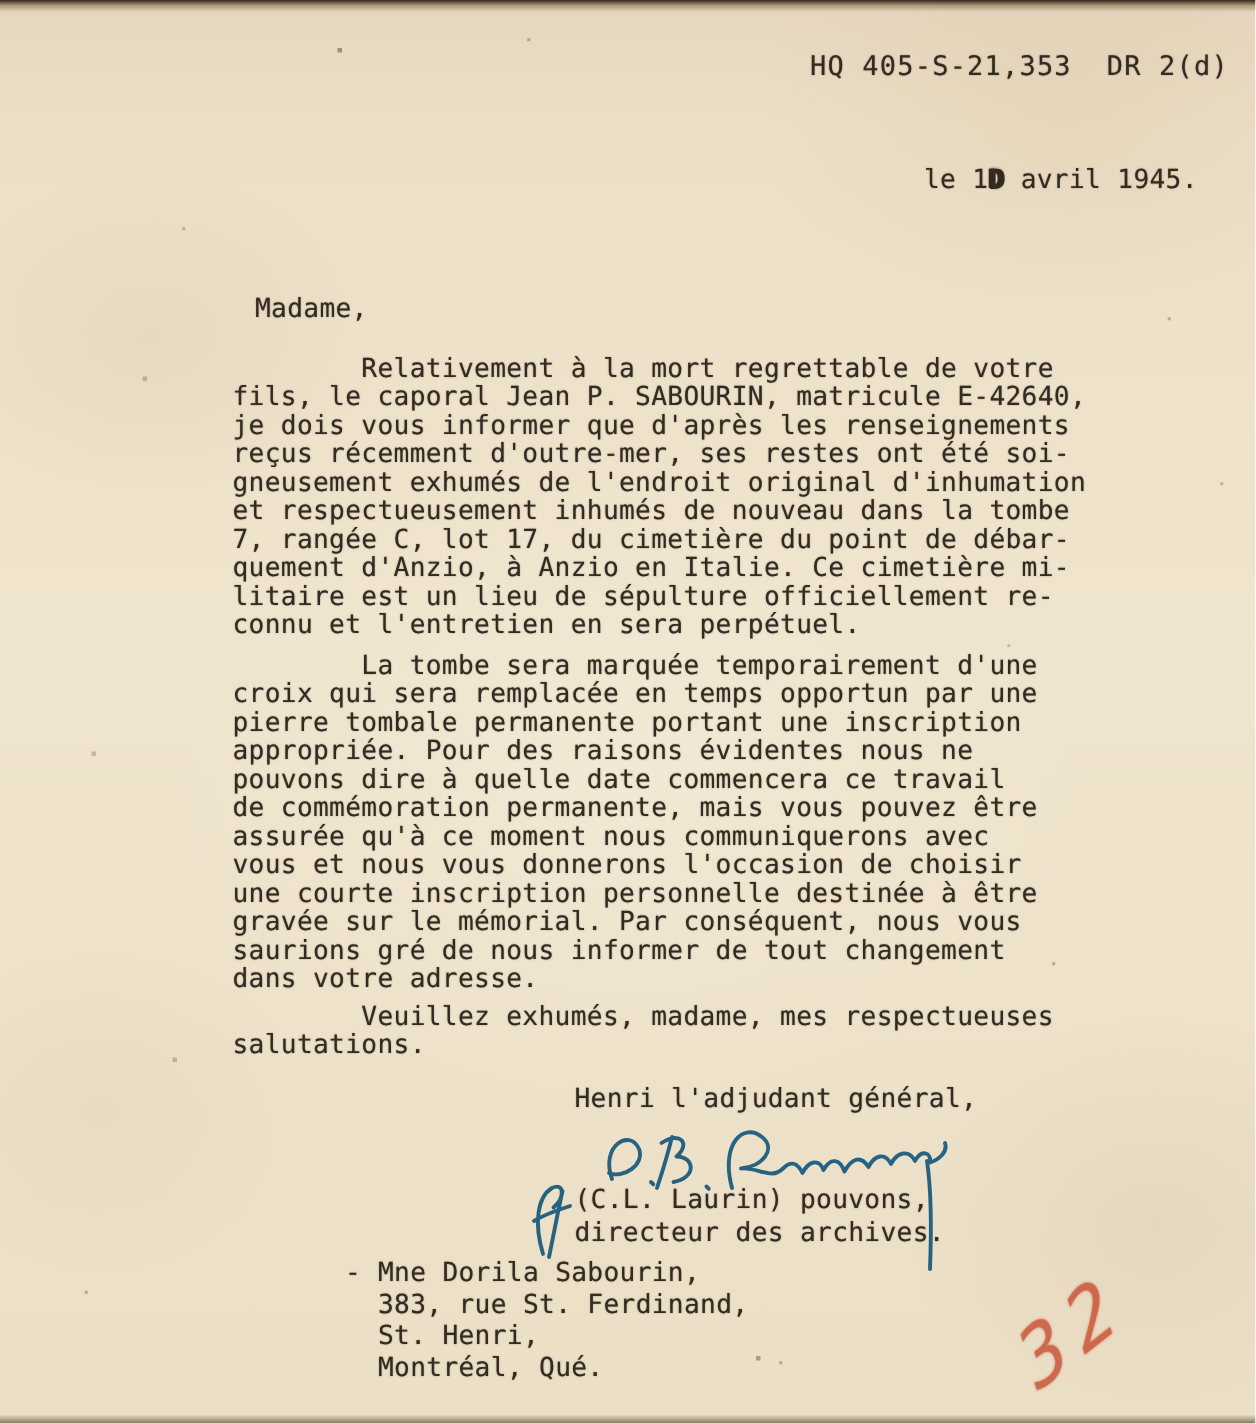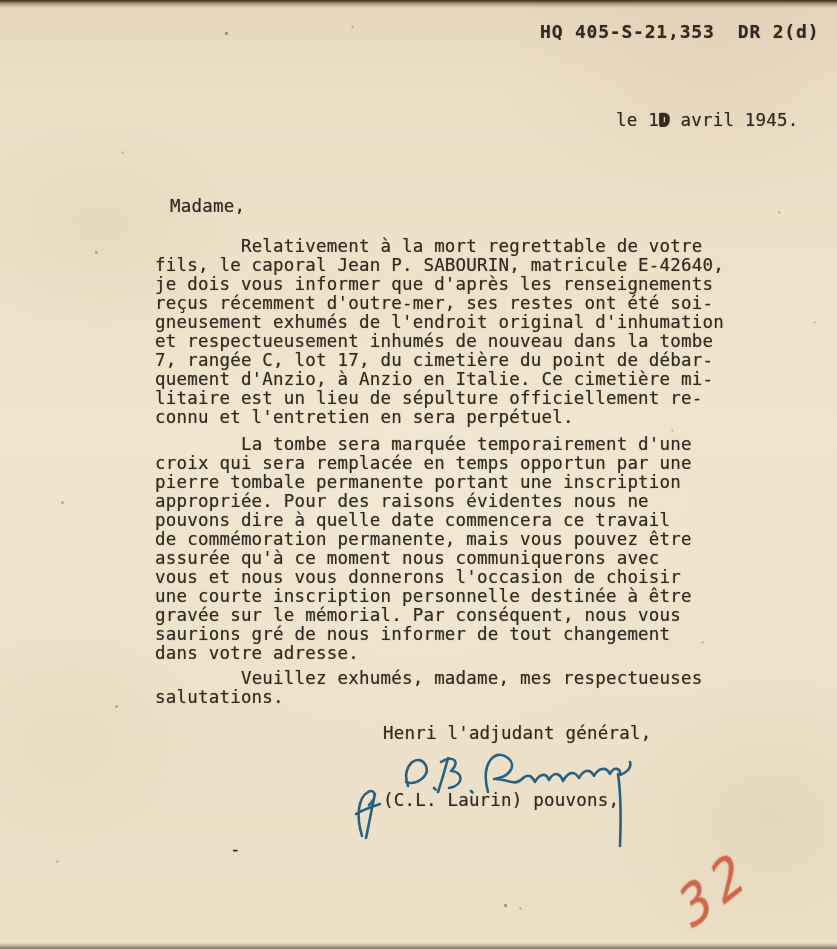--- a/index.html
+++ b/index.html
@@ -29,21 +29,21 @@
   }
   .typed {
     position: absolute;
     color: #332b22;
     font-size: 17.5px;
     line-height: 19px;
     letter-spacing: 0.2px;
     text-shadow: 0 0 1px rgba(51,43,34,.55);
     white-space: pre-wrap;
   }
-  .ref      { left: 540px; top: 21px;  font-size: 18px; line-height: 22px; font-weight: bold; letter-spacing: .8px; }
+  .ref      { left: 540px; top: 34px;  font-size: 18px; line-height: 22px; font-weight: normal; letter-spacing: .8px; }
   .dateline { left: 616px; top: 111px; }
   .overstrike {
     font-weight: bold;
     text-shadow: 0 0 2px #332b22, 1px 0 0 #332b22, -1px 0 0 #332b22, 0 1px 0 #332b22;
   }
   .salutation { left: 170px; top: 197px; }
   .para-1   { left: 155px; top: 237px; }
   .para-2   { left: 155px; top: 435px; }
   .para-3   { left: 155px; top: 669px; }
   .signoff  { left: 383px; top: 724px; }
@@ -144,20 +144,25 @@
       <path d="M118,12 C114,28 110,40 108,46 M111,16 C123,8 131,16 121,25 C133,25 135,39 119,42"></path>
       <path d="M141,45 l1.5,1.5"></path>
       <path d="M158,46 C150,16 166,2 178,12 C188,20 178,32 164,33 C176,32 184,41 192,33 C198,27 202,30 205,36 C209,28 216,26 219,34 C224,25 230,27 233,35 C238,26 244,24 249,32 C253,24 260,22 264,30 C268,22 276,20 280,28 C284,20 291,22 290,29 C296,27 302,22 300,16"></path>
       <path d="M288,28 C291,48 291,74 290,100"></path>
     </g>
   </svg>
   <span class="sr">J.B. Radine</span>
   <span class="sr">fd</span>
 
   <div class="typed sig-name">(C.L. Laurin) pouvons,</div>
+  <div class="typed sig-title">directeur des archives.</div>
 
   <div class="typed addr-dash">-</div>
+  <div class="typed recipient">Mne Dorila Sabourin,
+383, rue St. Ferdinand,
+St. Henri,
+Montréal, Qué.</div>
 
   <div class="typed initials">/MA</div>
 
   <div class="red-mark">32</div>
 
 </div>
 
 </body></html>

